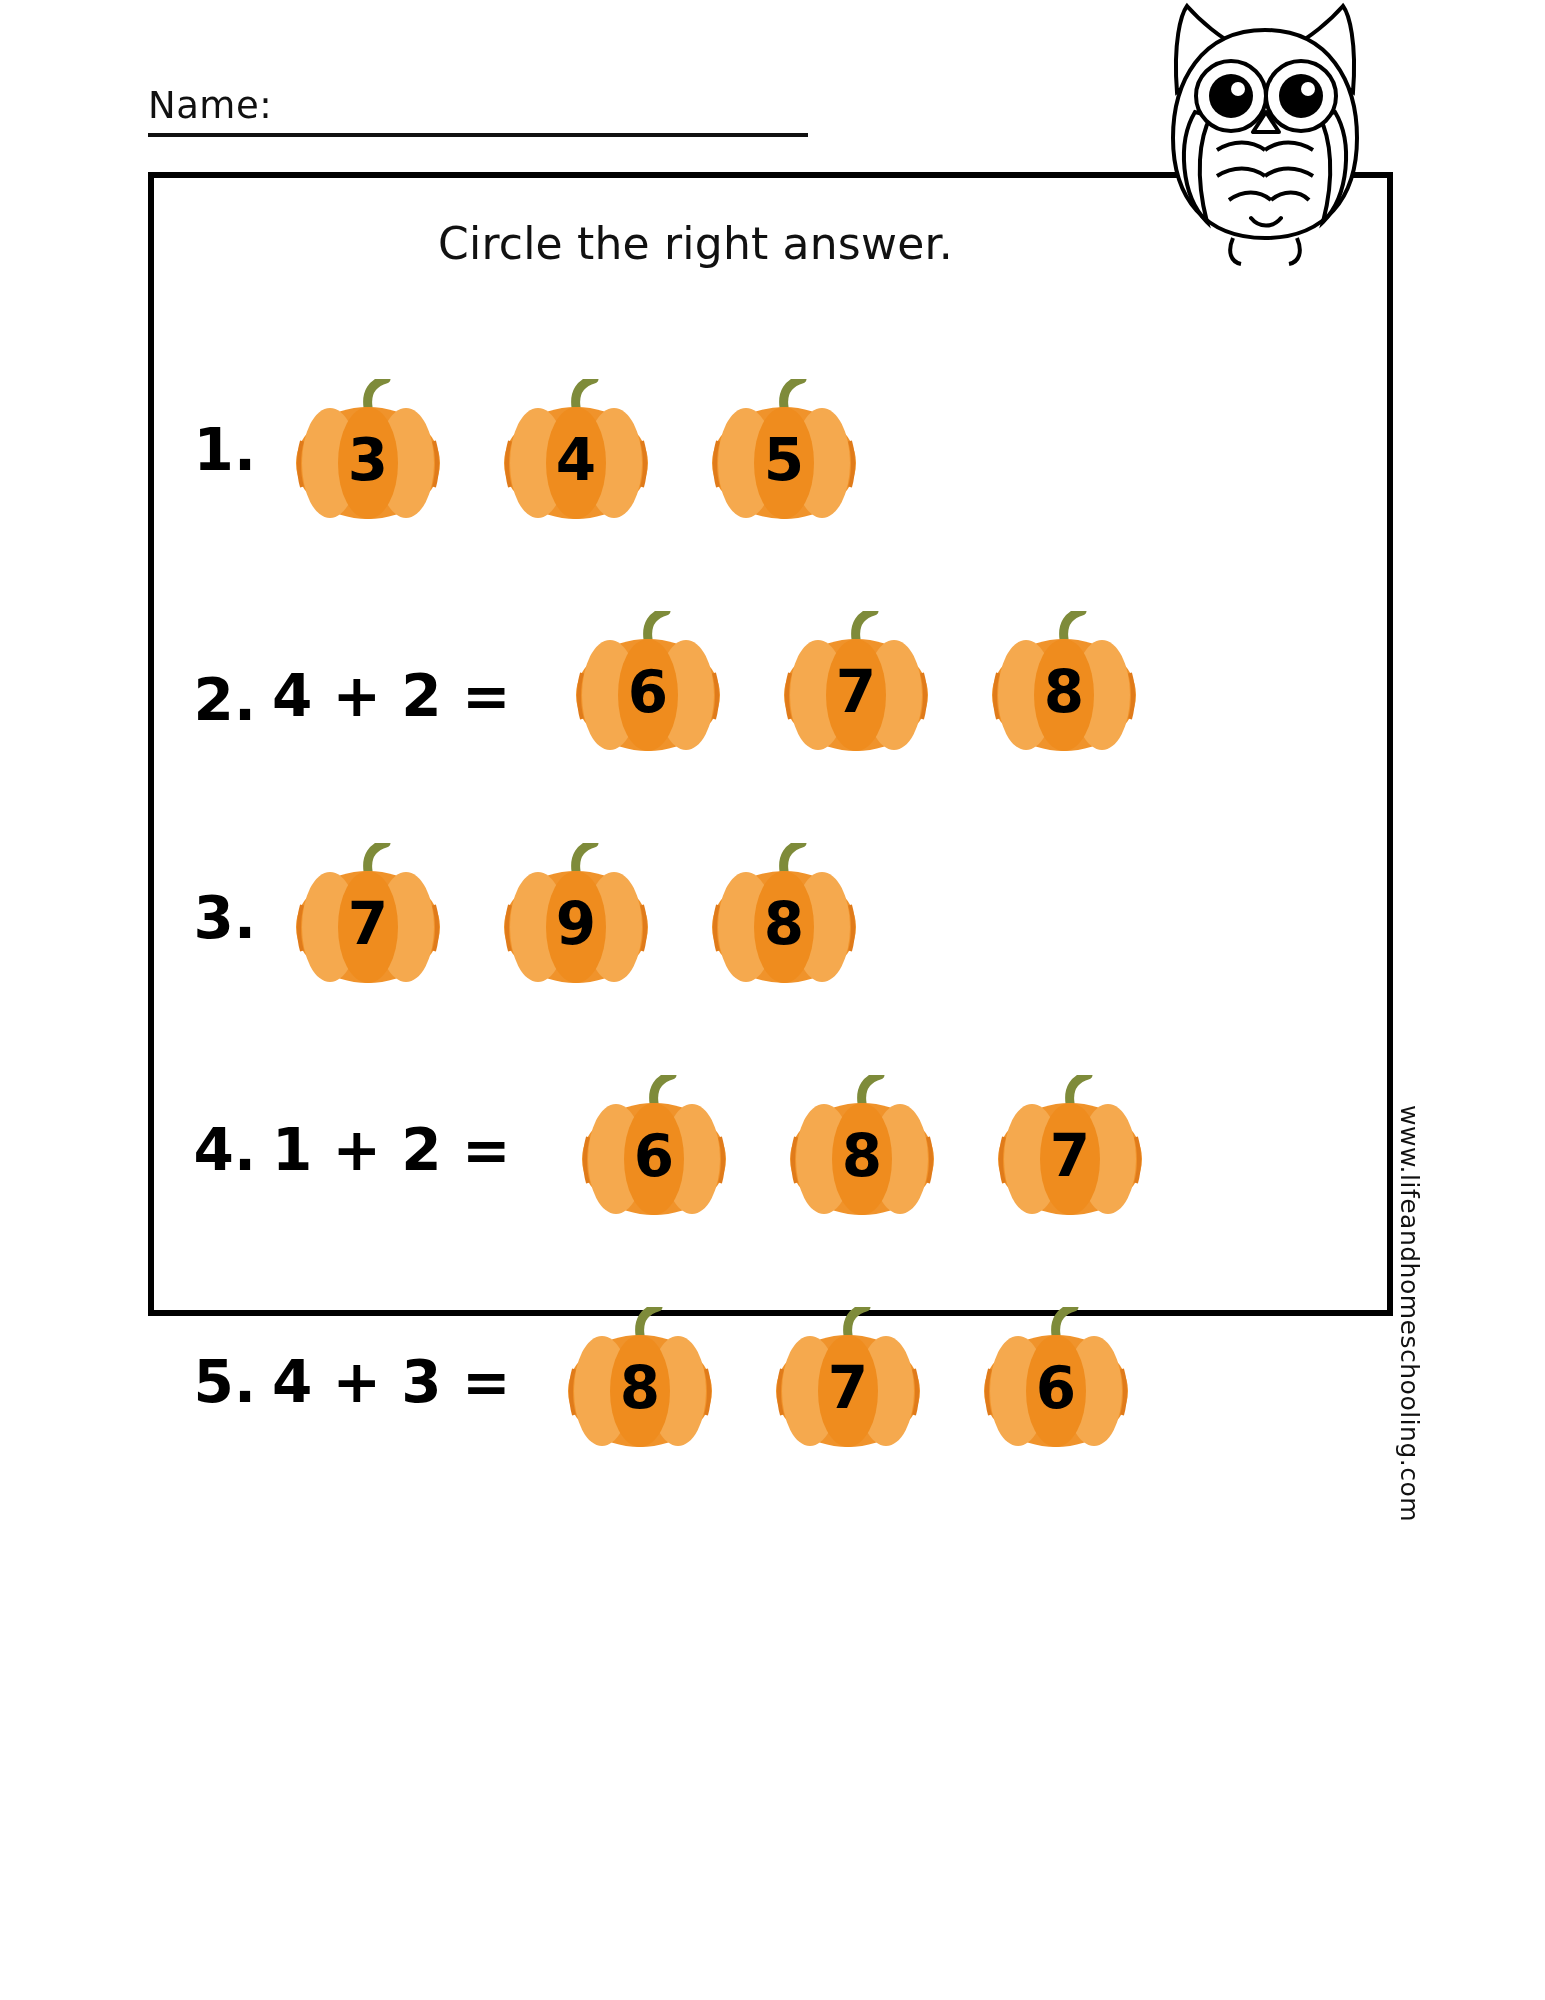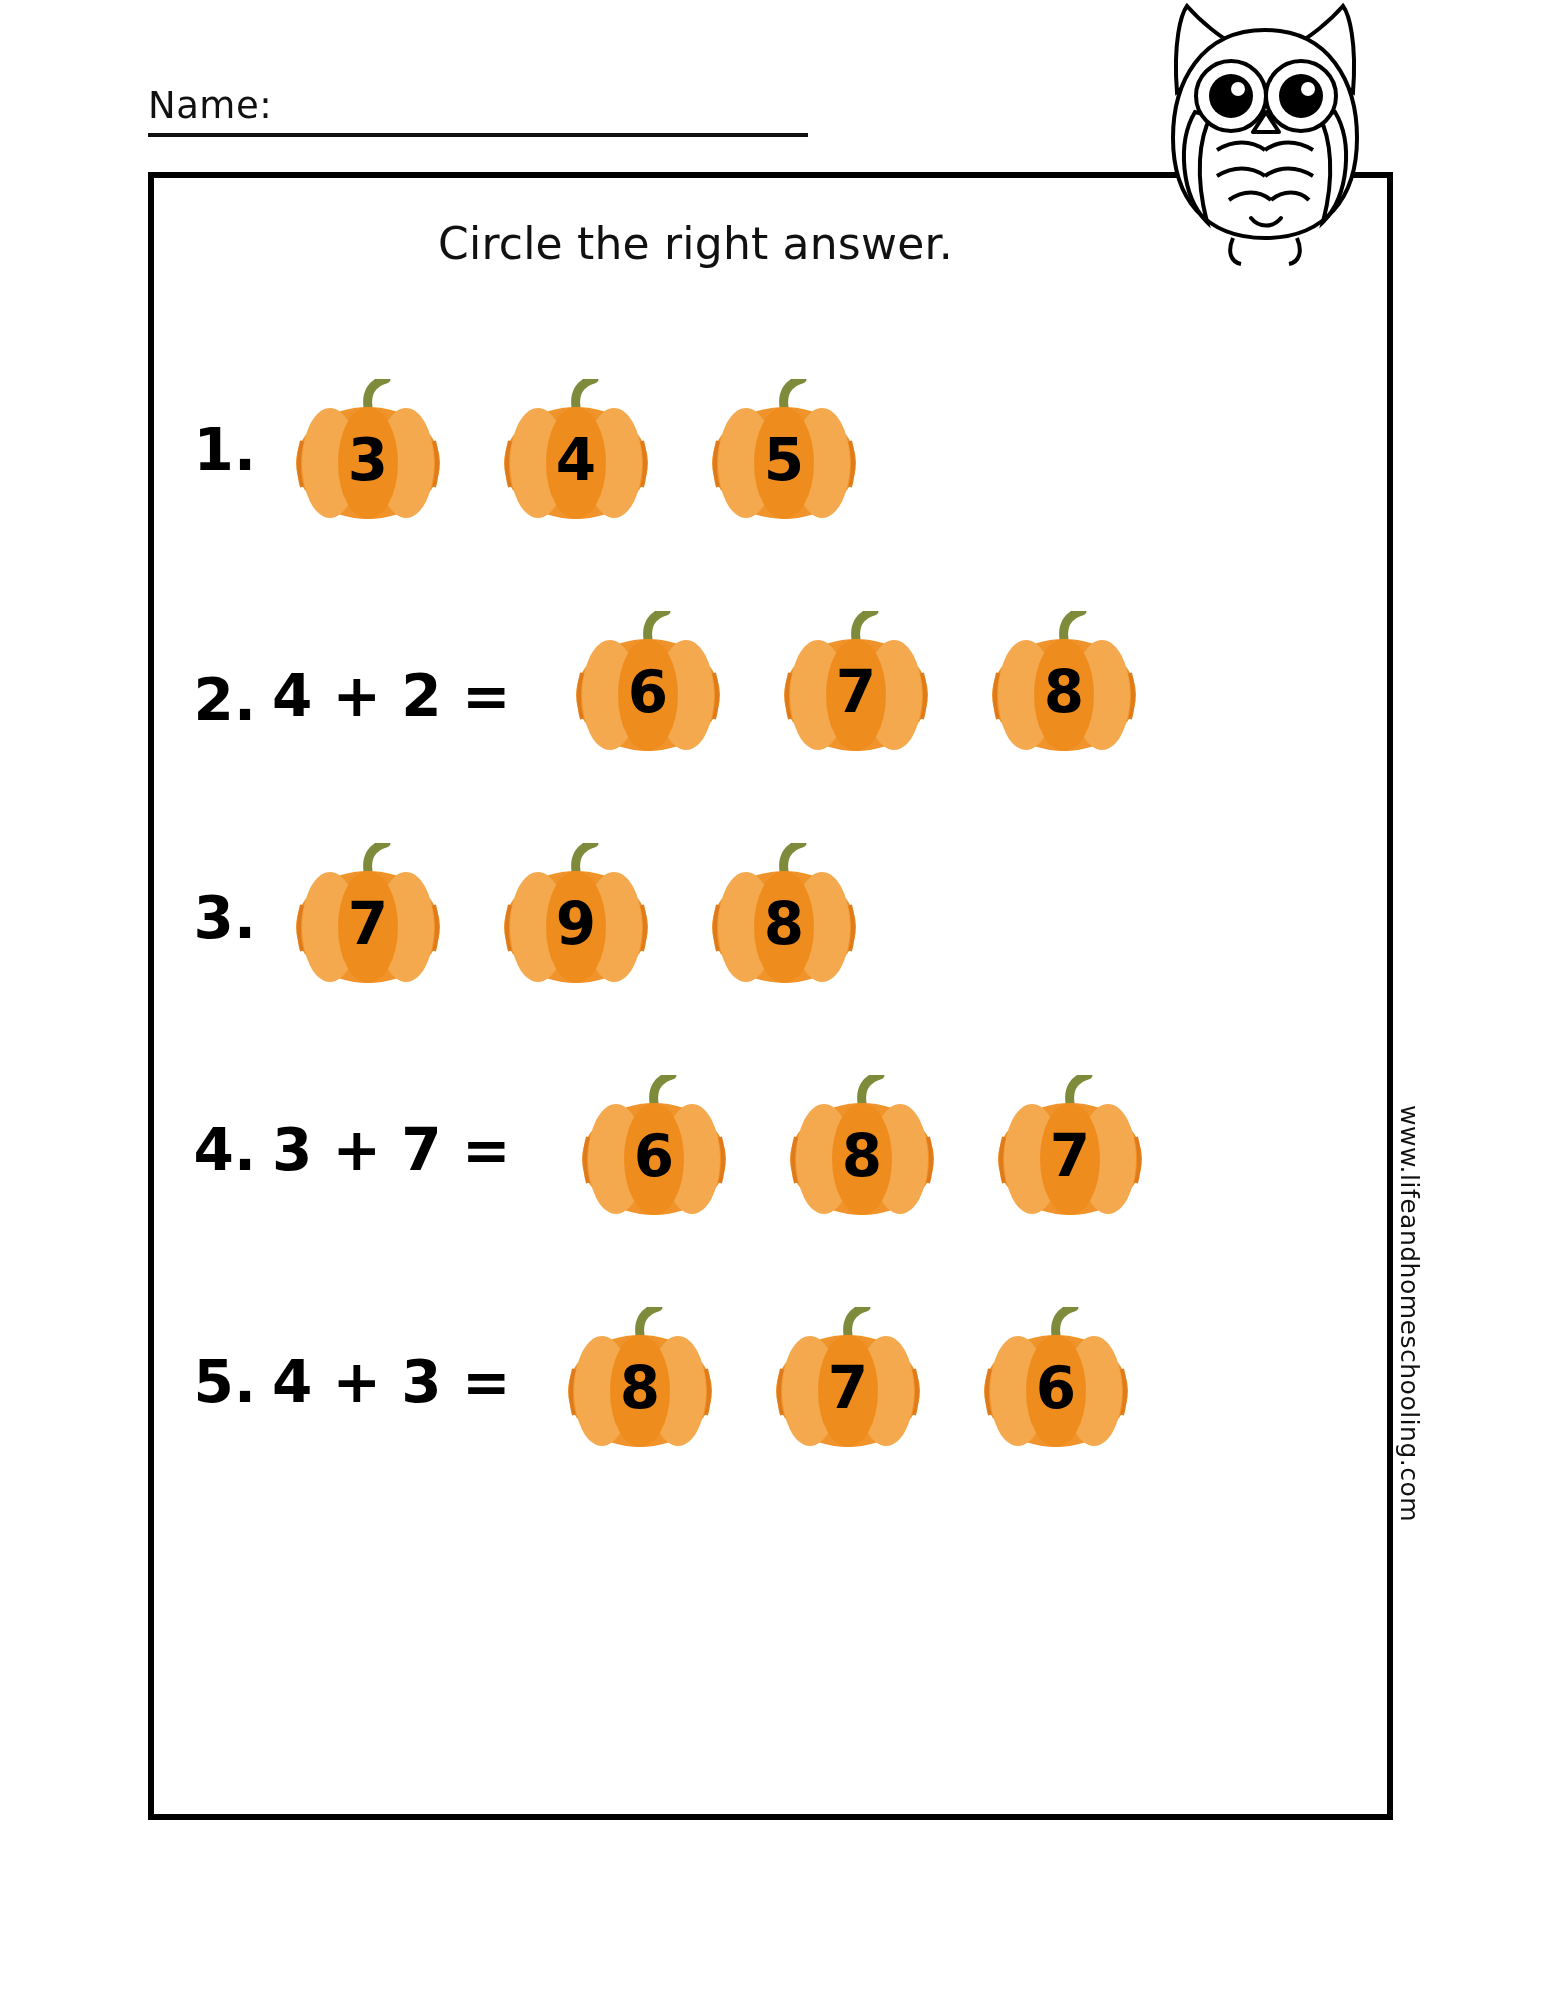--- a/index.html
+++ b/index.html
@@ -38,21 +38,21 @@
     position: relative;
     top: -4px;
   }
 
   
   .sheet {
     position: absolute;
     left: 148px;
     top: 172px;
     width: 1245px;
-    height: 1648px;
+    height: 1144px;
     border: 6px solid #000;
     box-sizing: border-box;
     background: #fff;
   }
 
   .instruction {
     position: absolute;
     left: 0;
     right: 0;
     top: 40px;
@@ -330,21 +330,21 @@
             <path d="M20 62 C16 76 16 94 20 108" fill="none" stroke="#E07B1A" stroke-width="4"></path>
             <path d="M152 62 C156 76 156 94 152 108" fill="none" stroke="#E07B1A" stroke-width="4"></path>
           </svg>
           <span class="val">8</span>
         </div>
       </div>
     </div>
 
     <div class="row row-4">
       <div class="q-num">4.</div>
-      <div class="q-expr">3 + 7 =</div>
+      <div class="q-expr">1 + 2 =</div>
       <div class="choices">
         <div class="choice">
           <svg viewBox="0 0 172 150" xmlns="http://www.w3.org/2000/svg">
             <path d="M86 28 C84 14 90 4 104 0" fill="none" stroke="#7E8B3A" stroke-width="9" stroke-linecap="round"></path>
             <ellipse cx="86" cy="84" rx="72" ry="56" fill="#F0932B"></ellipse>
             <ellipse cx="48" cy="84" rx="28" ry="55" fill="#F5A94E"></ellipse>
             <ellipse cx="124" cy="84" rx="28" ry="55" fill="#F5A94E"></ellipse>
             <ellipse cx="86" cy="84" rx="30" ry="56" fill="#EF8C1E"></ellipse>
             <path d="M20 62 C16 76 16 94 20 108" fill="none" stroke="#E07B1A" stroke-width="4"></path>
             <path d="M152 62 C156 76 156 94 152 108" fill="none" stroke="#E07B1A" stroke-width="4"></path>

